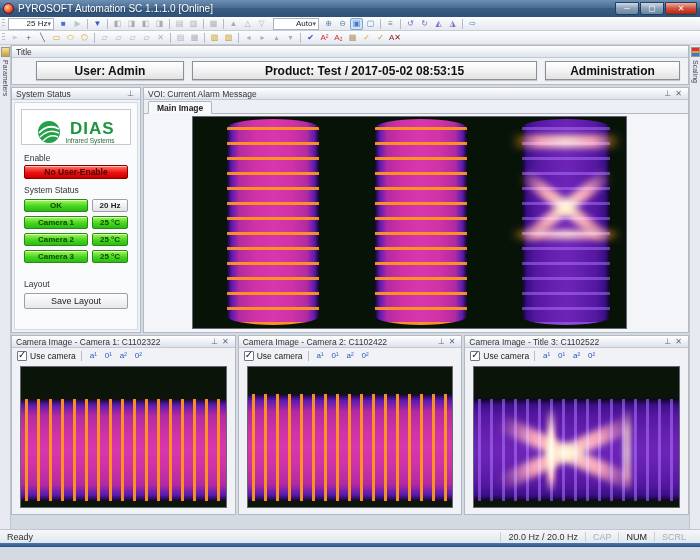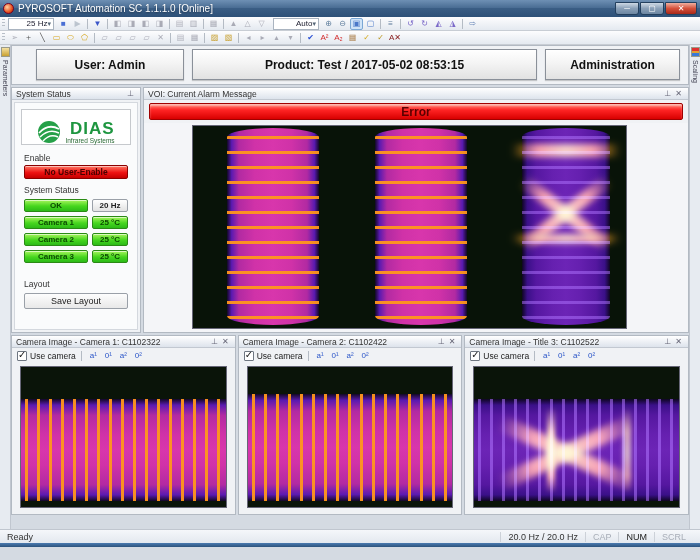--- a/index.html
+++ b/index.html
@@ -216,20 +216,23 @@
   <div class="workspace">
 
     <div class="vstrip left">
       <span class="vicon param"></span>
       <span class="vlabel">Parameters</span>
     </div>
 
     <div class="center">
 
       <div class="panel title-panel">
+        <div class="caption">
+          <span>Title</span>
+        </div>
         <div class="title-buttons">
           <div class="big-btn btn-user">User: Admin</div>
           <div class="big-btn btn-product">Product: Test / 2017-05-02 08:53:15</div>
           <div class="big-btn btn-admin">Administration</div>
         </div>
       </div>
 
       <div class="gap"></div>
 
       <div class="middle-row">
@@ -271,21 +274,23 @@
           </div>
         </div>
 
         <div class="panel voi-panel">
           <div class="caption">
             <span>VOI: Current Alarm Message</span>
             <span class="sp"></span>
             <span class="capbtn">⊥</span>
             <span class="capbtn">✕</span>
           </div>
-          <div class="error-banner">Error</div>
+          <div class="tabstrip">
+            <span class="tab">Main Image</span>
+          </div>
           <div class="main-image-wrap">
             <div class="thermal-main">
               <div class="coil" style="left:34px;"></div>
               <div class="coil" style="left:182px;"></div>
               <div class="coil defect" style="left:329px;width:88px;">
                 <div class="xb" style="top:8%;transform:none;"></div>
                 <div class="xb" style="top:40%;transform:rotate(38deg);"></div>
                 <div class="xb" style="top:40%;transform:rotate(-38deg);"></div>
                 <div class="xb" style="top:54%;height:9px;"></div>
               </div>

